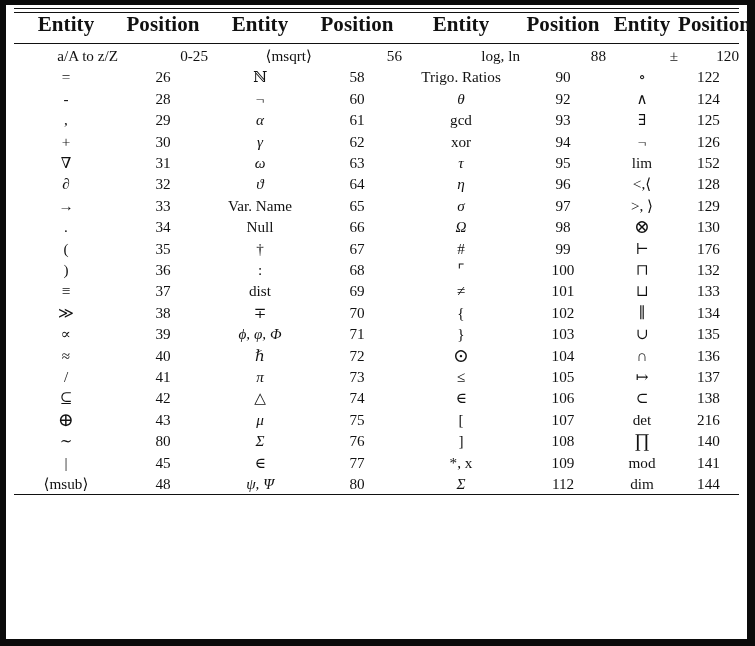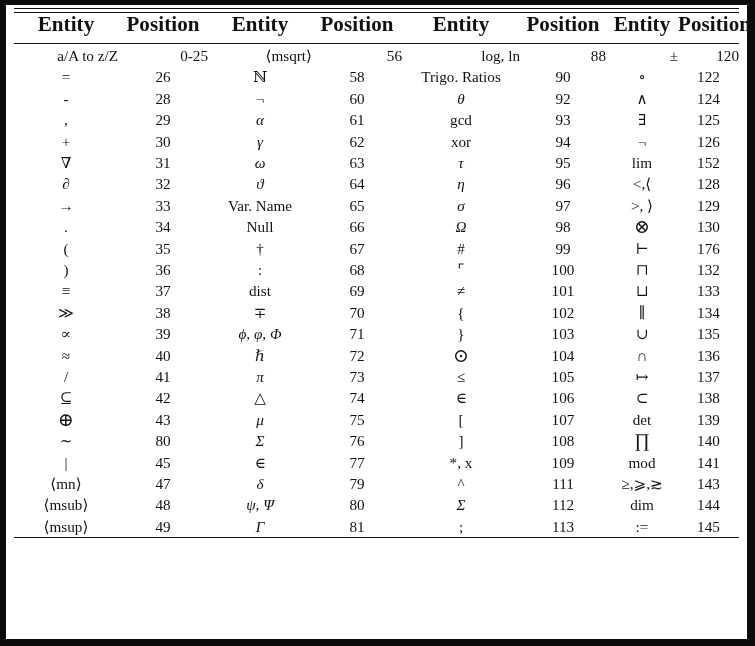--- a/index.html
+++ b/index.html
@@ -284,21 +284,21 @@
             <td class="pos"><span>138</span></td>
           </tr>
           <tr>
             <td class="ent"><span class="big">⊕</span></td>
             <td class="pos"><span>43</span></td>
             <td class="ent"><span class="mi">μ</span></td>
             <td class="pos"><span>75</span></td>
             <td class="ent"><span>[</span></td>
             <td class="pos"><span>107</span></td>
             <td class="ent"><span>det</span></td>
-            <td class="pos"><span>139</span></td>
+            <td class="pos"><span>216</span></td>
           </tr>
           <tr>
             <td class="ent"><span>∼</span></td>
             <td class="pos"><span>80</span></td>
             <td class="ent"><span class="mi">Σ</span></td>
             <td class="pos"><span>76</span></td>
             <td class="ent"><span>]</span></td>
             <td class="pos"><span>108</span></td>
             <td class="ent"><span class="big">∏</span></td>
             <td class="pos"><span>140</span></td>
@@ -307,45 +307,25 @@
             <td class="ent"><span>|</span></td>
             <td class="pos"><span>45</span></td>
             <td class="ent"><span>∈</span></td>
             <td class="pos"><span>77</span></td>
             <td class="ent"><span>*, x</span></td>
             <td class="pos"><span>109</span></td>
             <td class="ent"><span>mod</span></td>
             <td class="pos"><span>141</span></td>
           </tr>
           <tr>
-            <td class="ent"><span>⟨mn⟩</span></td>
-            <td class="pos"><span>47</span></td>
-            <td class="ent"><span class="mi">δ</span></td>
-            <td class="pos"><span>79</span></td>
-            <td class="ent"><span>^</span></td>
-            <td class="pos"><span>111</span></td>
-            <td class="ent"><span>≥,⩾,≳</span></td>
-            <td class="pos"><span>143</span></td>
-          </tr>
-          <tr>
             <td class="ent"><span>⟨msub⟩</span></td>
             <td class="pos"><span>48</span></td>
             <td class="ent"><span class="mi">ψ, Ψ</span></td>
             <td class="pos"><span>80</span></td>
             <td class="ent"><span class="mi">Σ</span></td>
             <td class="pos"><span>112</span></td>
             <td class="ent"><span>dim</span></td>
             <td class="pos"><span>144</span></td>
           </tr>
-          <tr>
-            <td class="ent"><span>⟨msup⟩</span></td>
-            <td class="pos"><span>49</span></td>
-            <td class="ent"><span class="mi">Γ</span></td>
-            <td class="pos"><span>81</span></td>
-            <td class="ent"><span>;</span></td>
-            <td class="pos"><span>113</span></td>
-            <td class="ent"><span>:=</span></td>
-            <td class="pos"><span>145</span></td>
-          </tr>
         </tbody>
     </table>
   </div>
 </div>
 
 </body></html>

